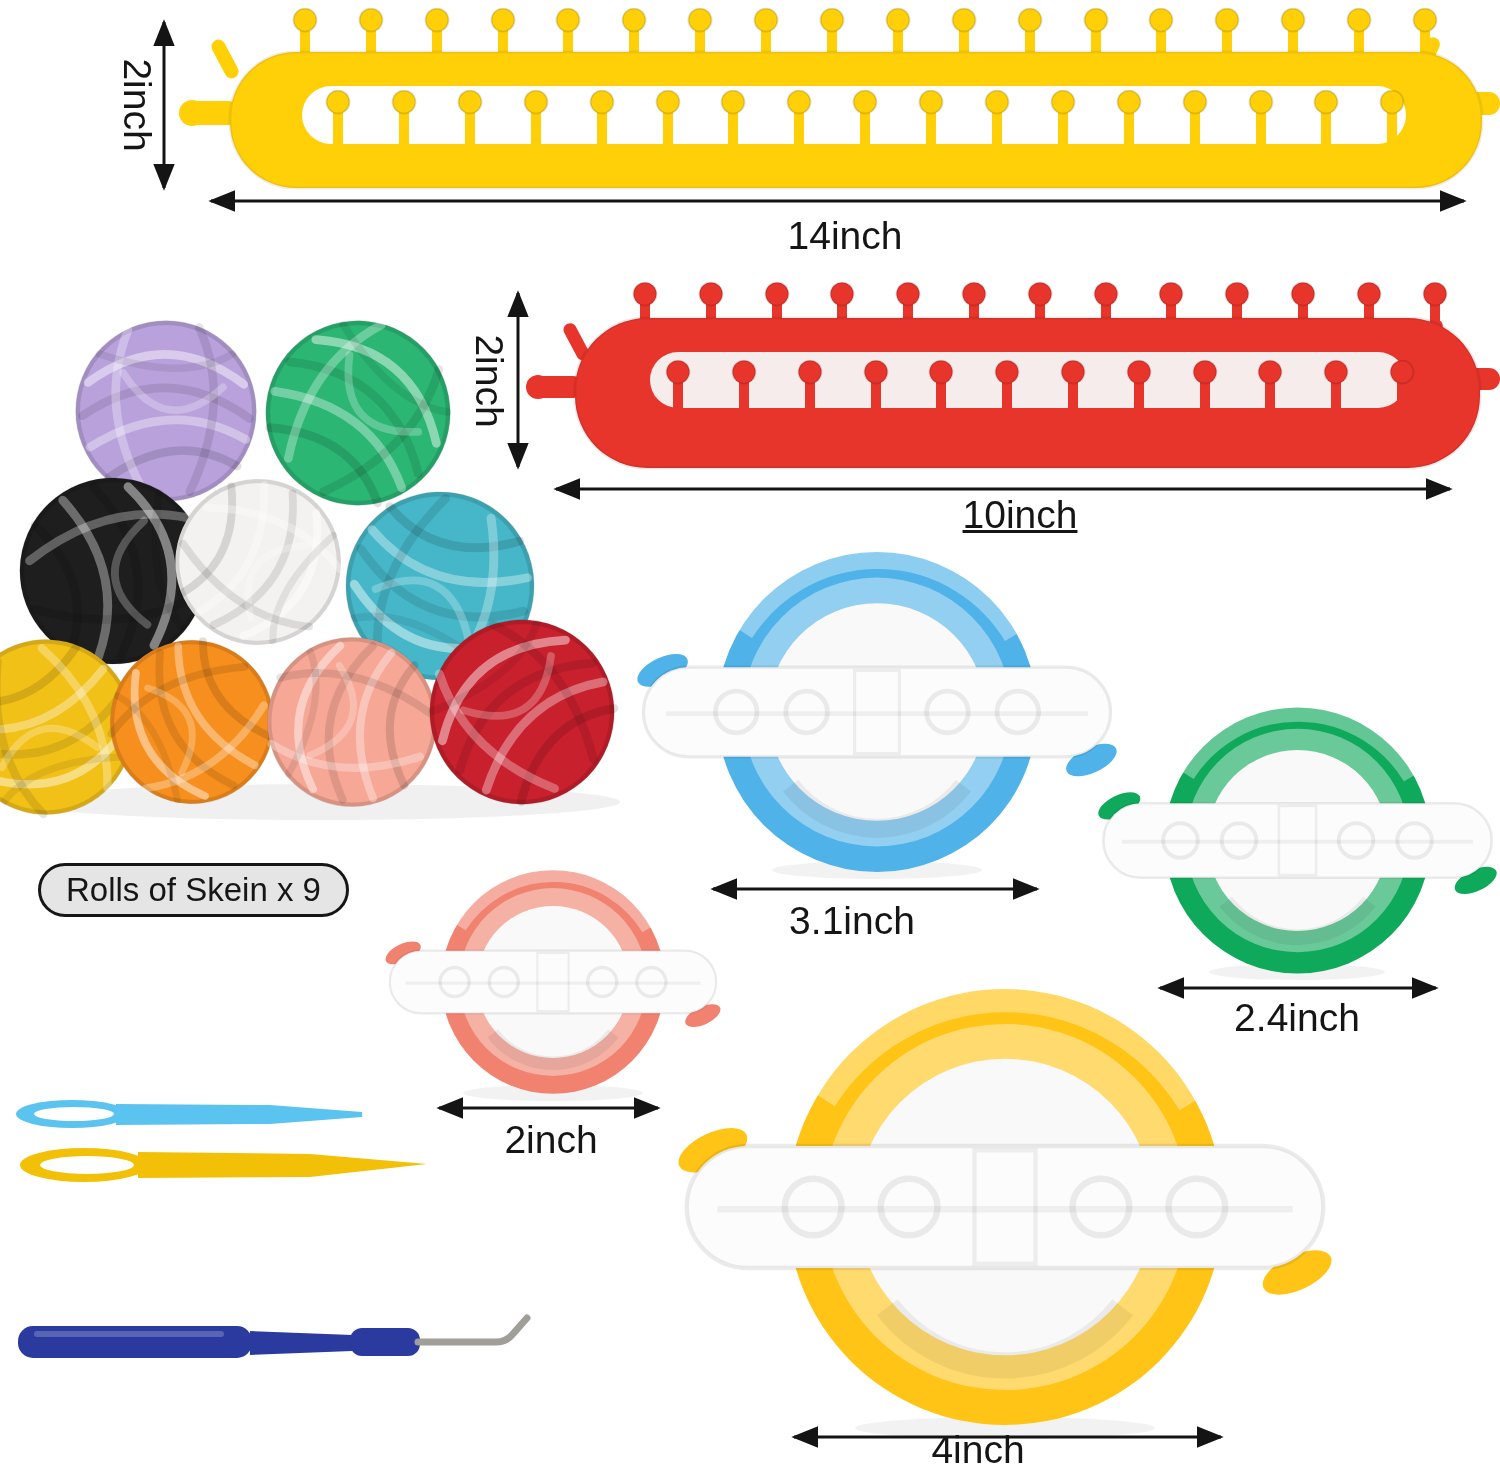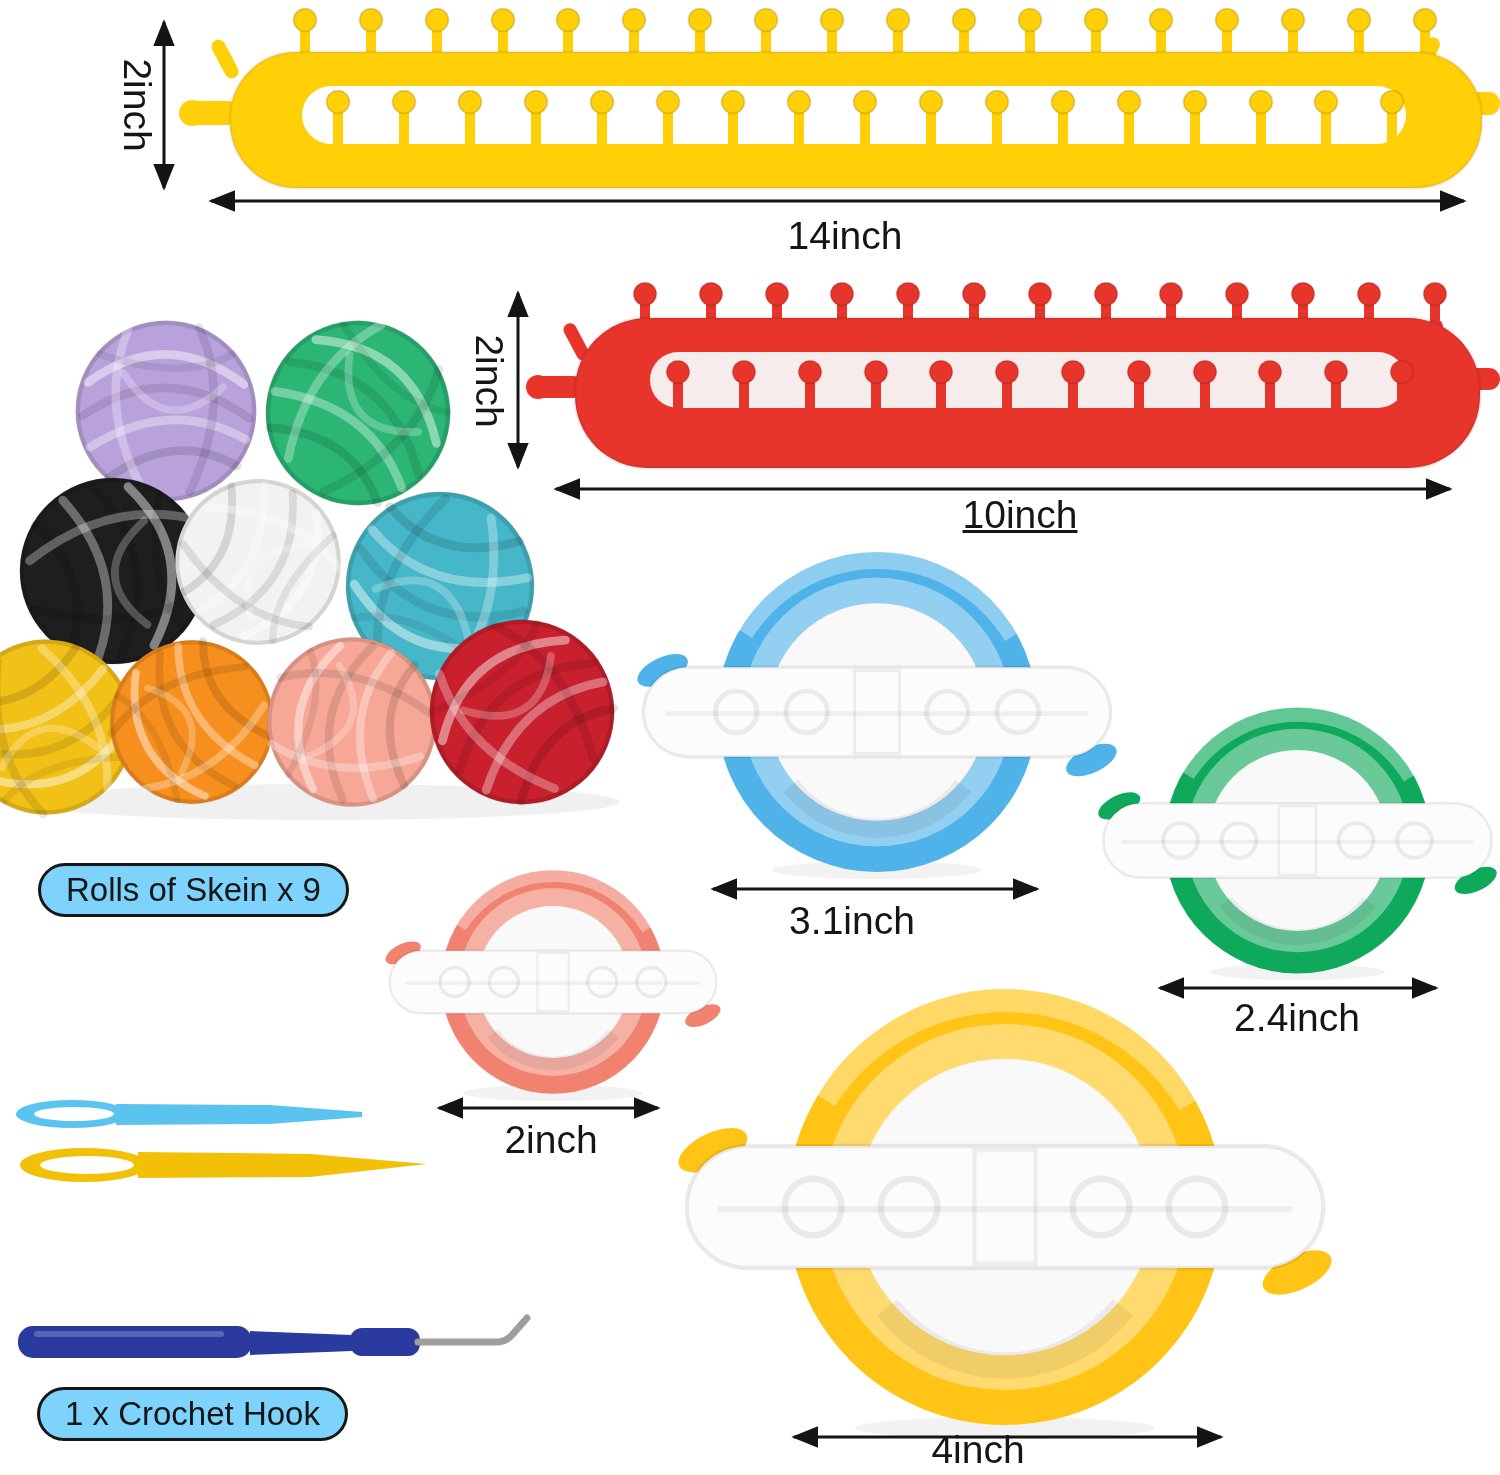--- a/index.html
+++ b/index.html
@@ -3,21 +3,21 @@
 <meta charset="utf-8">
 <style>
   html,body{margin:0;padding:0;background:#fff;}
   .canvas{position:relative;width:1500px;height:1475px;background:#fff;overflow:hidden;
           font-family:"Liberation Sans",sans-serif;}
   svg.art{position:absolute;left:0;top:0;}
   .dim{position:absolute;font-size:39px;font-weight:500;color:#151515;white-space:nowrap;
        transform:translate(-50%,-50%);letter-spacing:0px;}
   .dim.vert{transform:translate(-50%,-50%) rotate(90deg);}
   .pill{position:absolute;display:inline-flex;align-items:center;justify-content:center;
-        height:48px;padding:0 25px;border:3px solid #161616;border-radius:32px;background:#7dd3fc;
+        height:48px;padding:0 25px;border:3px solid #161616;border-radius:32px;background:#e5e5e5;
         font-size:33px;font-weight:500;color:#161616;white-space:nowrap;}
 </style>
 </head>
 <body>
 
 <div class="canvas">
 
 <svg class="art" width="1500" height="1475" viewBox="0 0 1500 1475">
   <defs>
     <marker id="ah" viewBox="0 0 10 8" refX="9" refY="4" markerWidth="9" markerHeight="7.2" orient="auto-start-reverse">
@@ -208,15 +208,14 @@
 <div class="dim vert" style="left:137px;top:105px;">2inch</div>
 <div class="dim" style="left:845px;top:236px;">14inch</div>
 <div class="dim vert" style="left:489px;top:381px;">2inch</div>
 <div class="dim" style="left:1020px;top:515px;text-decoration:underline;">10inch</div>
 <div class="dim" style="left:852px;top:921px;">3.1inch</div>
 <div class="dim" style="left:1297px;top:1018px;">2.4inch</div>
 <div class="dim" style="left:551px;top:1140px;">2inch</div>
 <div class="dim" style="left:978px;top:1450px;">4inch</div>
 
 <div class="pill" style="left:38px;top:863px;">Rolls of Skein x 9</div>
-<div class="pill" style="left:37px;top:1387px;">1 x Crochet Hook</div>
 
 </div>
 
 </body></html>

